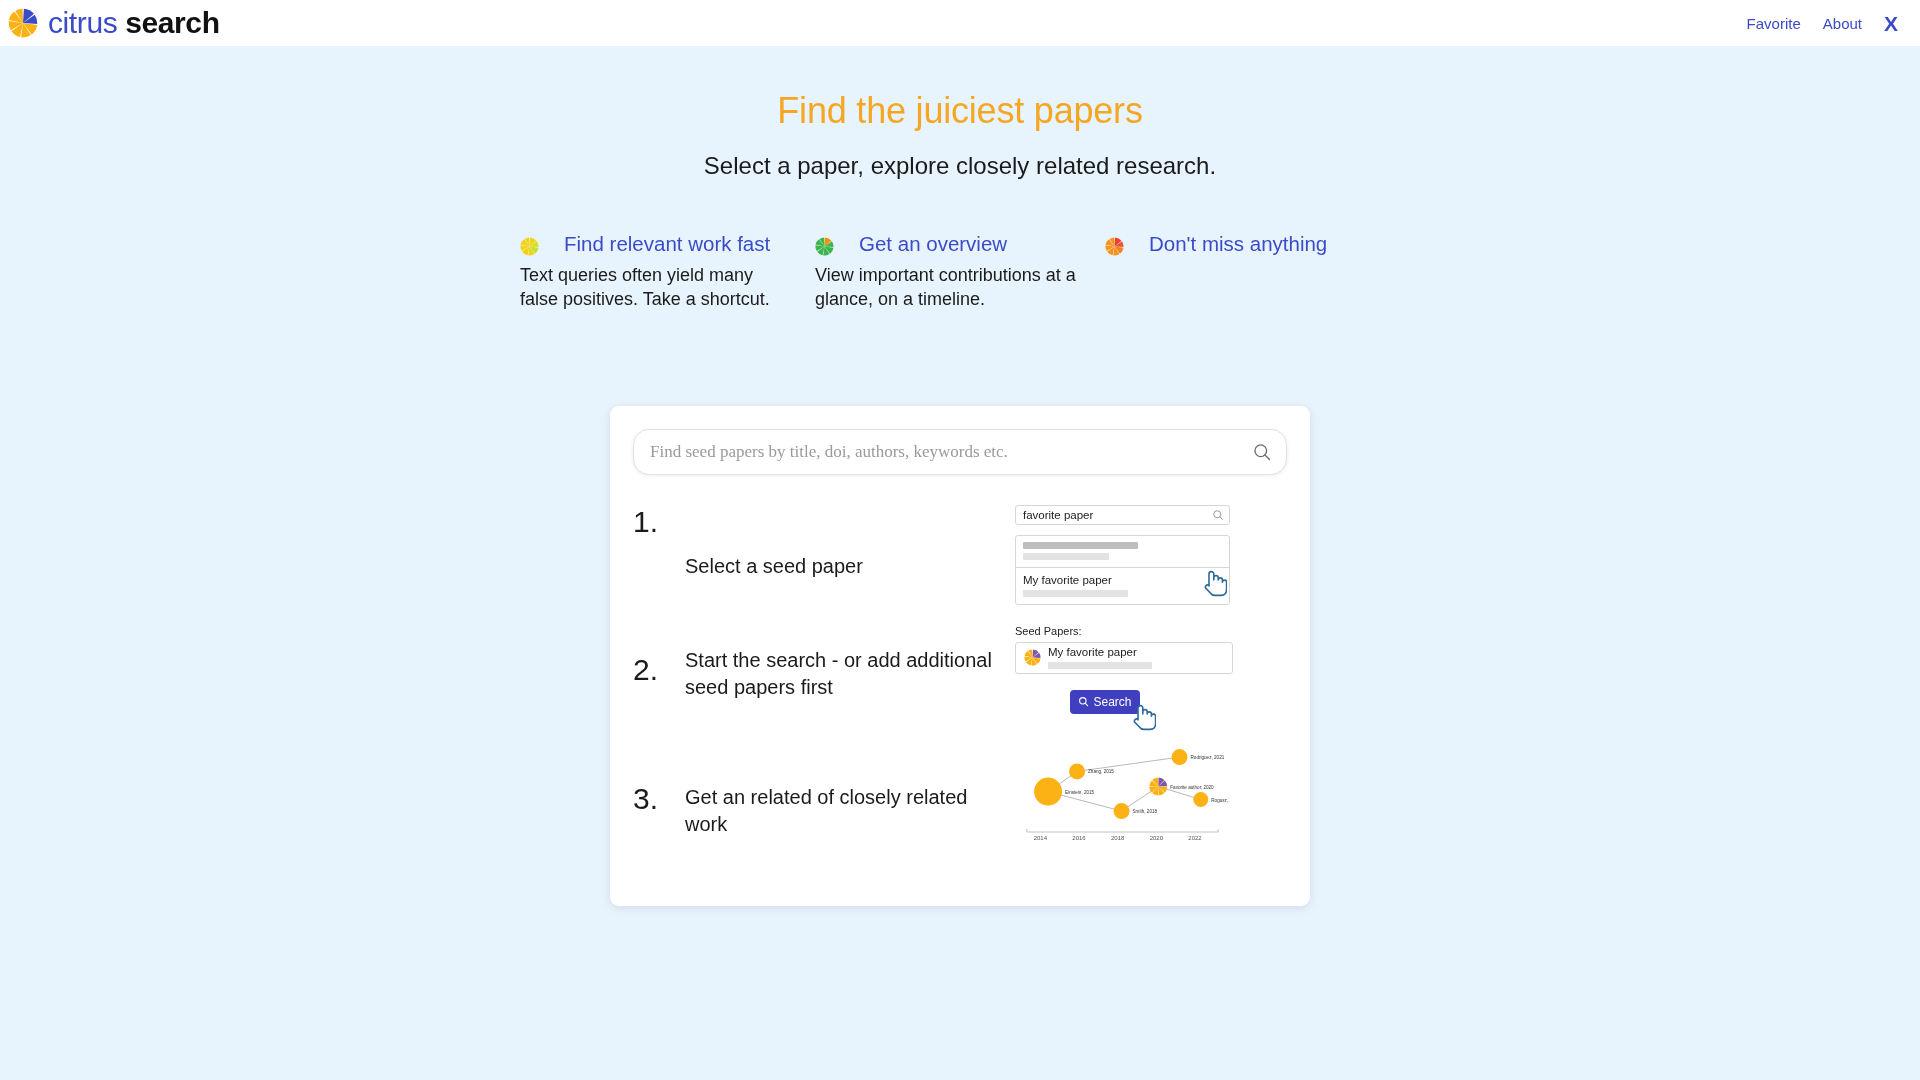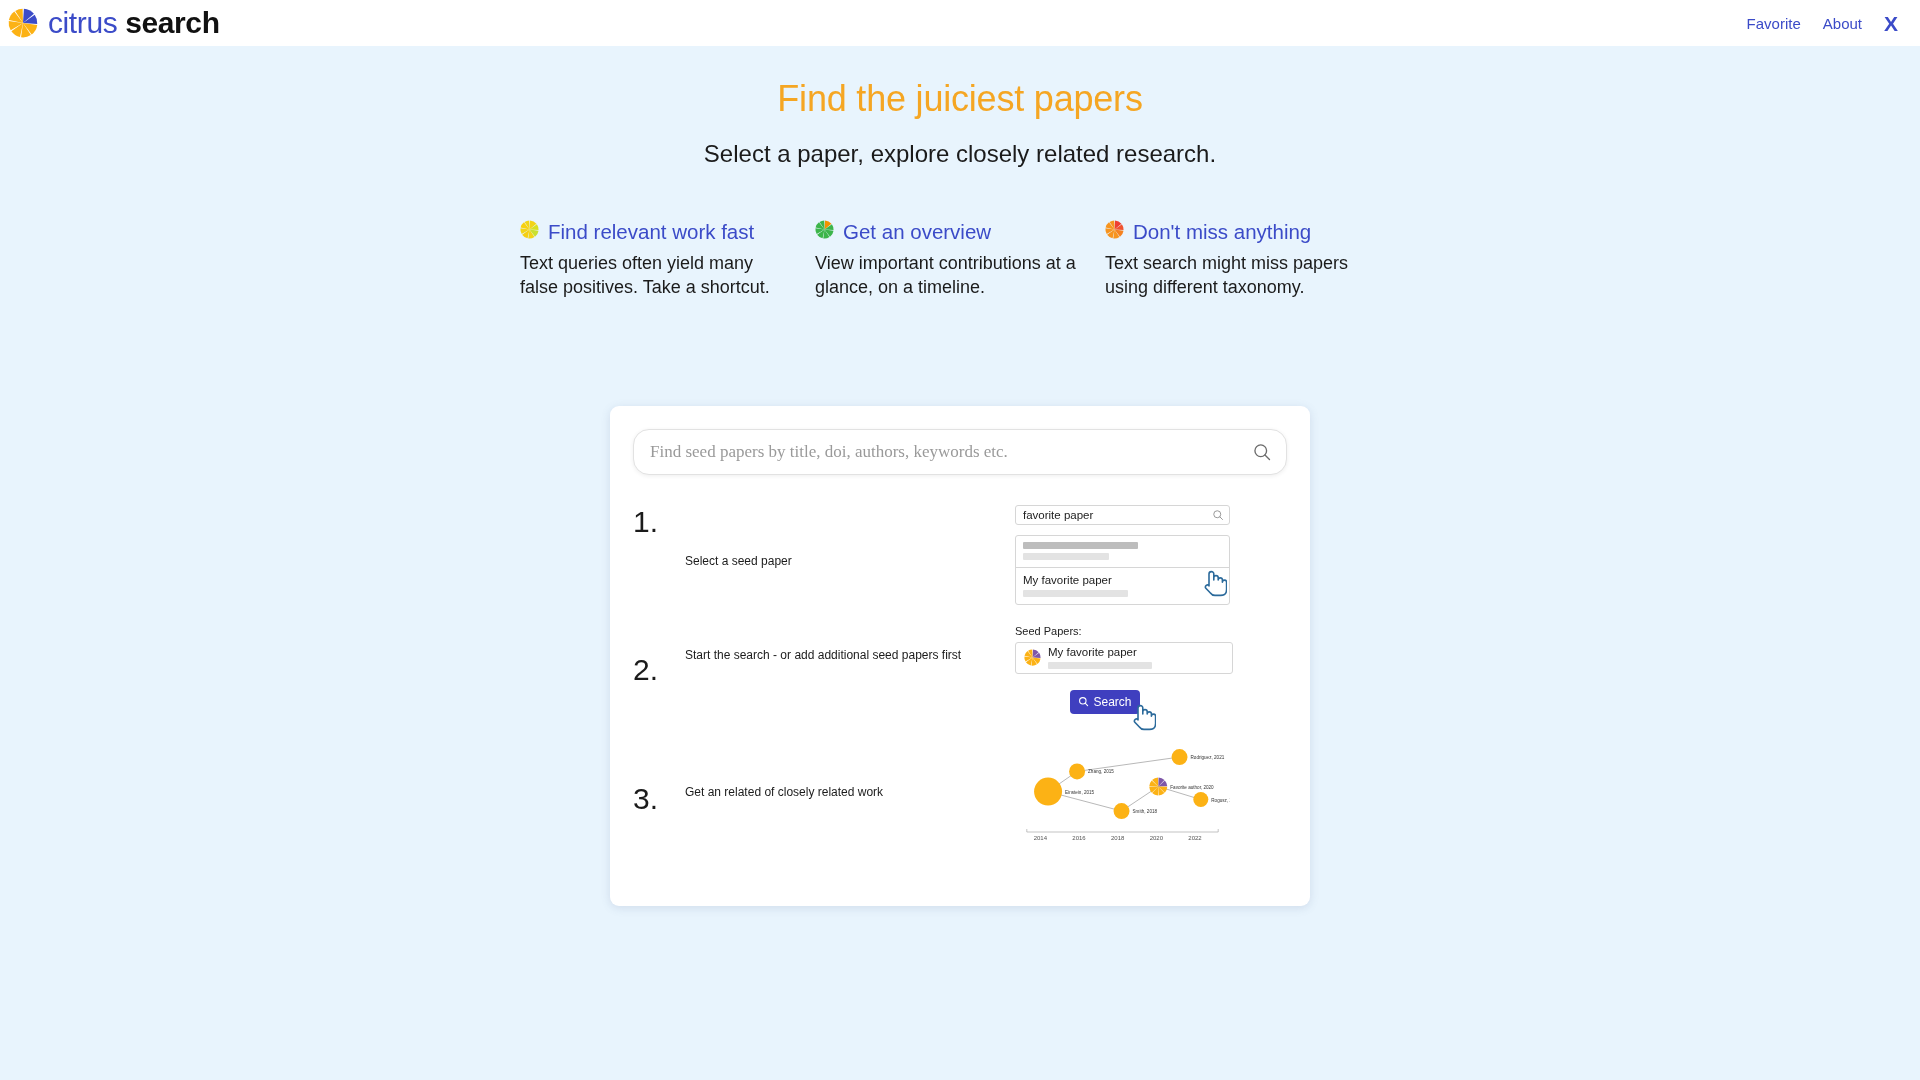--- a/index.html
+++ b/index.html
@@ -19,36 +19,36 @@
   }
   .brand { display: flex; align-items: center; gap: 10px; }
   .brand-text { font-size: 30px; letter-spacing: -0.4px; line-height: 1; }
   .brand-text .b1 { color: #3b4bc8; }
   .brand-text .b2 { color: #111111; font-weight: 700; }
   .nav { margin-left: auto; display: flex; align-items: center; gap: 22px; }
   .nav a { color: #3b4bc8; font-size: 15px; text-decoration: none; }
   .xicon { color: #3b4bc8; font-size: 21px; font-weight: 700; line-height: 1; }
 
   
-  .hero { text-align: center; padding-top: 32px; }
+  .hero { text-align: center; padding-top: 44px; }
   .h1 {
     color: #f5a623; font-size: 36px; font-weight: 400; letter-spacing: -0.2px;
   }
   .h2 {
     color: #1b1b1b; font-size: 24px; font-weight: 400; margin-top: 20px;
   }
 
   
   .features {
     width: 880px; margin: 52px auto 0;
     display: grid; grid-template-columns: 295px 290px 295px;
     column-gap: 0;
   }
   .feat { padding-right: 22px; }
-  .feat-head { display: flex; align-items: flex-start; gap: 9px; }
+  .feat-head { display: flex; align-items: flex-end; gap: 25px; }
   .feat-title {
     color: #3b4bc8; font-size: 20.5px; font-weight: 400; white-space: nowrap;
   }
   .feat-body {
     color: #1b1b1b; font-size: 18px; line-height: 1.34; margin-top: 7px;
     max-width: 268px;
   }
 
   
   .wheel { display: block; flex: 0 0 auto; }
@@ -72,21 +72,21 @@
     font-family: "Liberation Serif", serif;
   }
 
   .steps { margin-top: 30px; }
   .step { display: flex; align-items: flex-start; position: relative; }
   .step-num {
     width: 52px; flex: 0 0 52px; text-align: left;
     font-size: 30px; color: #1b1b1b; font-weight: 400;
   }
   .step-txt {
-    width: 330px; font-size: 12px; color: #1b1b1b; line-height: 1.35;
+    width: 330px; font-size: 20px; color: #1b1b1b; line-height: 1.35;
   }
   .step-art { flex: 1; position: relative; }
 
   
   .mini-input {
     width: 215px; height: 20px; border: 1px solid #d6d6d6; border-radius: 3px;
     background: #fff; display: flex; align-items: center;
     padding: 0 5px 0 7px; font-size: 11.5px; color: #222;
   }
   .mini-input .mtxt { flex: 1; }
@@ -206,21 +206,20 @@
           <path d="M0 0 L19 2.6 A19 19 0 0 1 11.6 15.2 Z" fill="#f58220"></path>
           <path d="M0 0 L10.5 16 A19 19 0 0 1 -2.6 19 Z" fill="#f7941e"></path>
           <path d="M0 0 L-4 18.6 A19 19 0 0 1 -15.5 11 Z" fill="#f7941e"></path>
           <path d="M0 0 L-16.4 9.6 A19 19 0 0 1 -19 -2.6 Z" fill="#f7941e"></path>
           <path d="M0 0 L-18.8 -4 A19 19 0 0 1 -11.6 -15.2 Z" fill="#f7941e"></path>
           <path d="M0 0 L-10.4 -16 A19 19 0 0 1 -0.5 -19 Z" fill="#f7941e"></path>
         </g>
       </svg>
       <div class="feat-title">Don't miss anything</div>
     </div>
-    <div class="feat-body">Text search might miss papers using different taxonomy.</div>
   </div>
 
 </div>
 
 <div class="card">
 
   <div class="mainsearch">
     <div class="ph">Find seed papers by title, doi, authors, keywords etc.</div>
     <svg width="20" height="20" viewBox="0 0 24 24" fill="none">
       <circle cx="10.5" cy="10.5" r="7" stroke="#6b6b6b" stroke-width="1.6"></circle>

